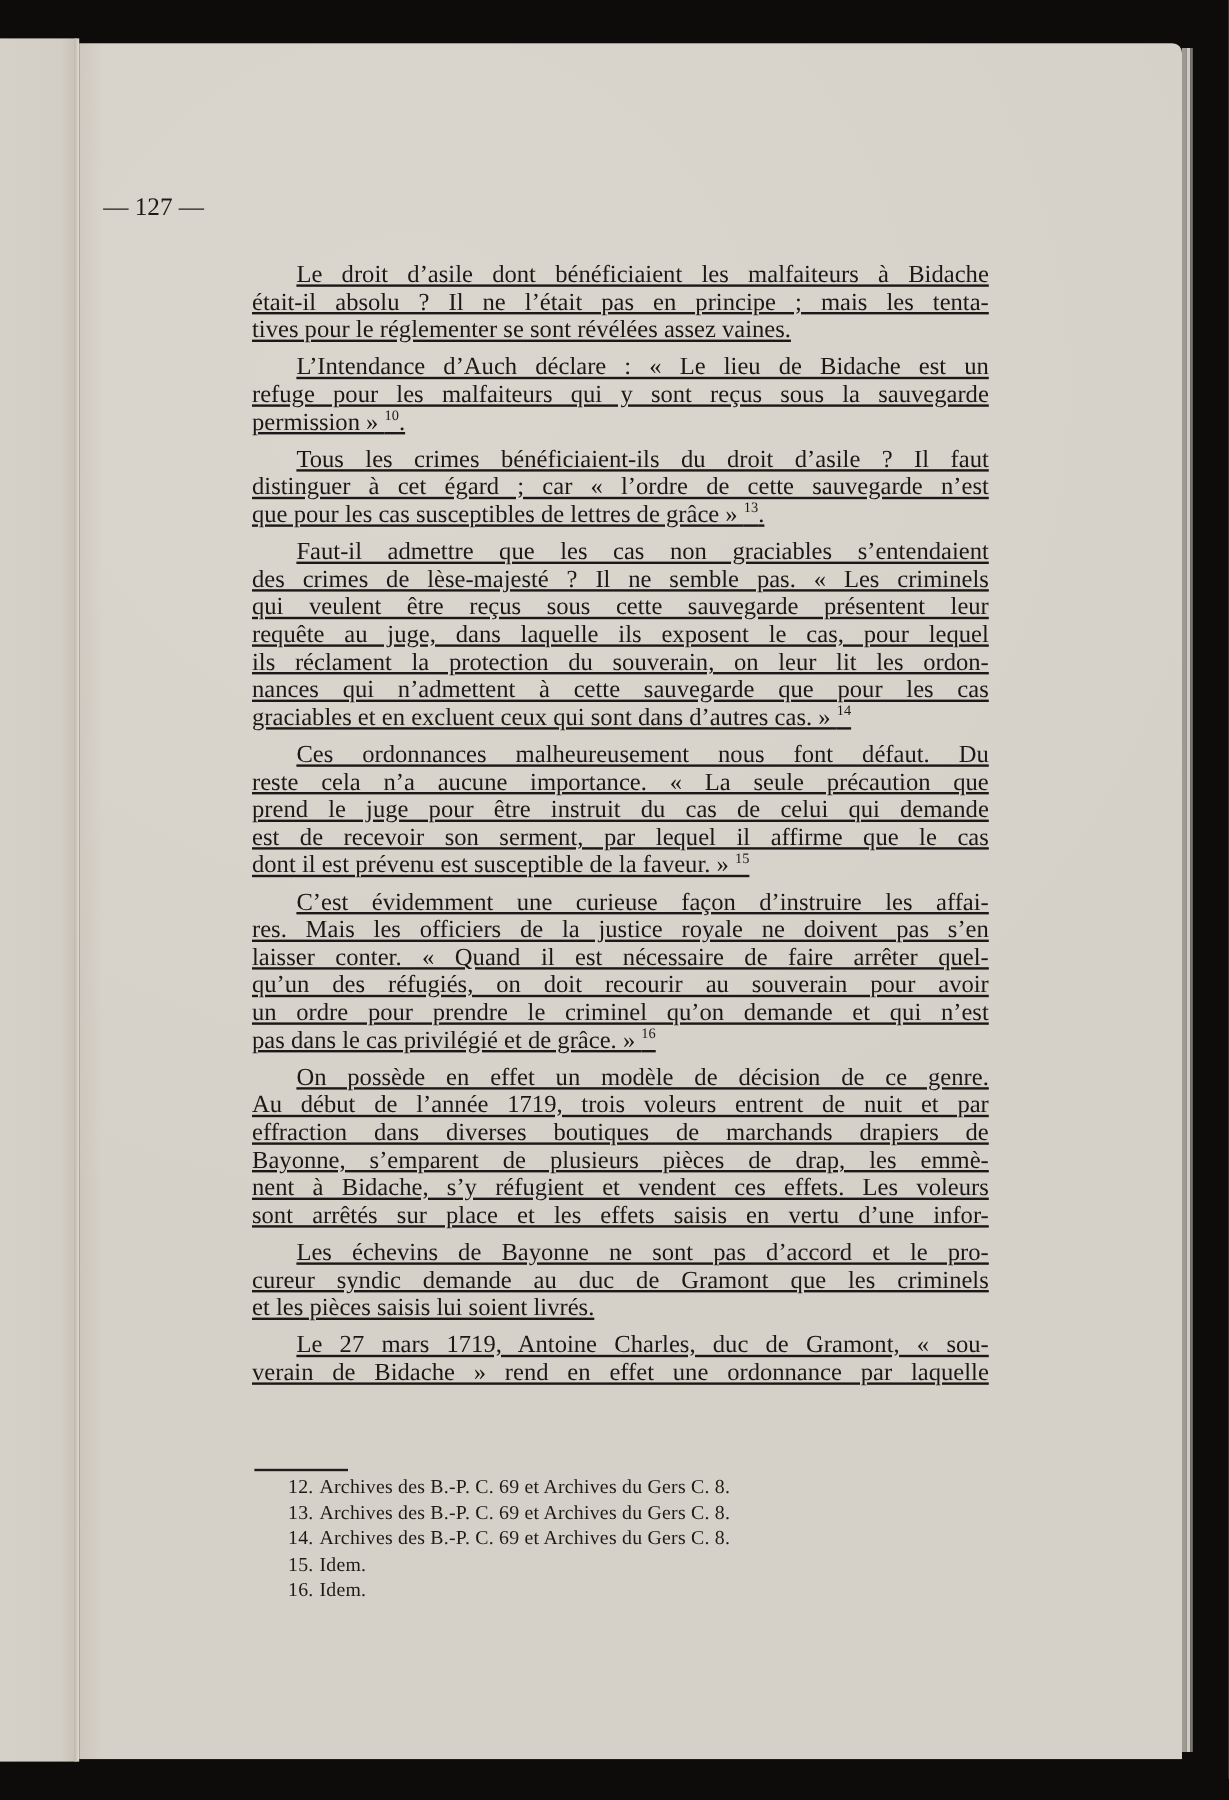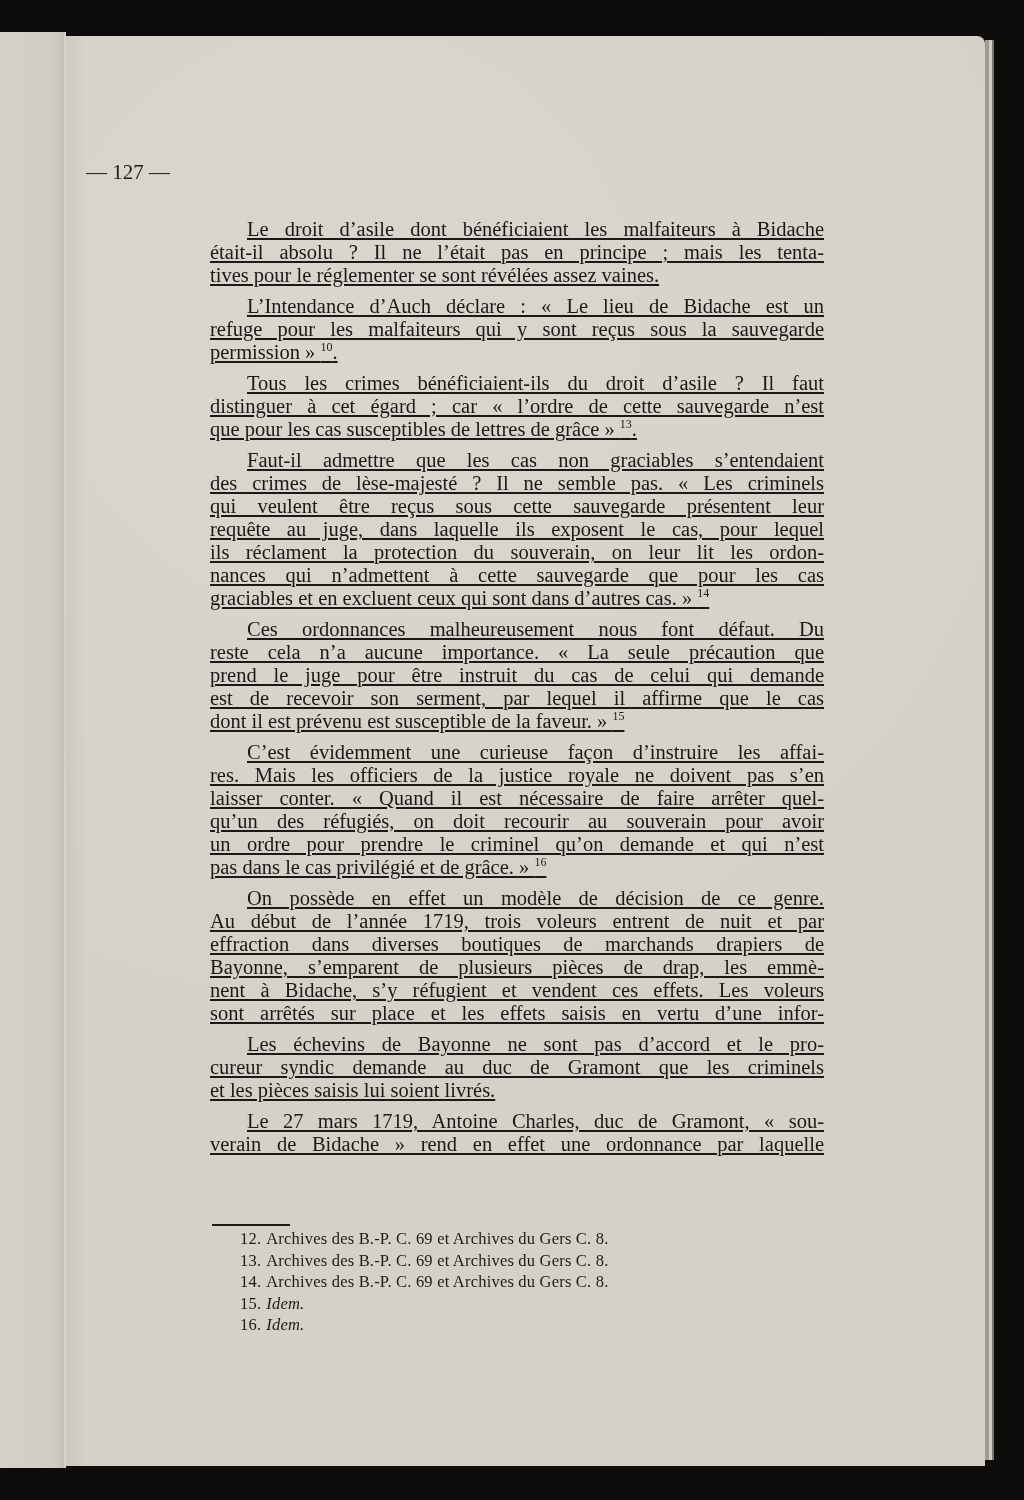--- a/index.html
+++ b/index.html
@@ -51,21 +51,21 @@
   .rule {
     position: absolute; left: 146px; top: 1188px; width: 78px; height: 2px;
     background: #1f1d1b;
   }
   .footnotes {
     position: absolute; left: 174px; top: 1192px;
     color: #1d1b19; font-size: 16.5px; line-height: 21.5px;
   }
   .footnote { display: block; white-space: nowrap; letter-spacing: 0.2px; }
   .footnote .num { margin-right: 5px; }
-  .footnote .italic { font-style: italic; }
+  .footnote .italic { }
 </style>
 </head>
 <body>
 
 <div class="left-page"></div>
 <div class="spine"></div>
 <div class="edge-stack edge1"></div>
 <div class="edge-stack edge2"></div>
 <div class="edge-stack edge3"></div>
 

